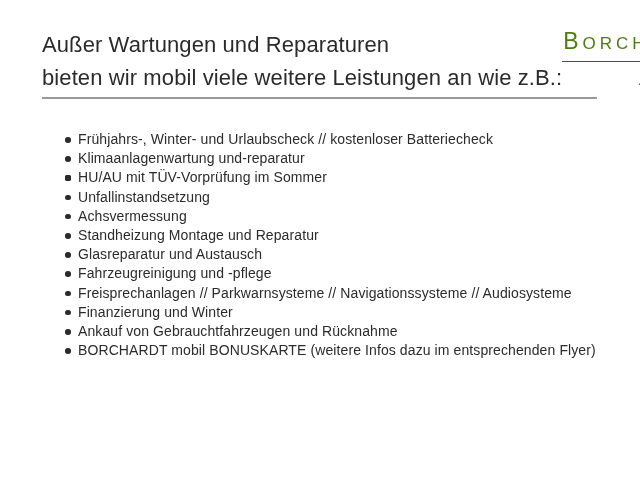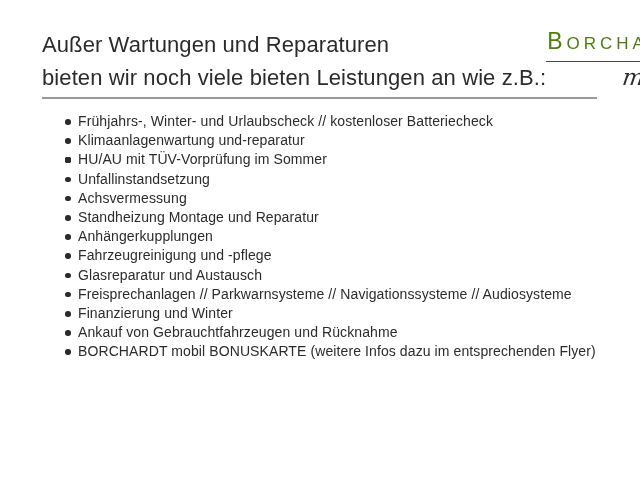--- a/index.html
+++ b/index.html
@@ -55,21 +55,21 @@
     transform: skewX(-8deg);
     color: #2b2b2b;
   }
   .divider {
     height: 2px;
     background: #9a9a9a;
     margin-top: 3px;
   }
   ul.services {
     list-style: none;
-    margin-top: 13px;
+    margin-top: 31px;
   }
   li.service {
     position: relative;
     padding-left: 36px;
     font-size: 14px;
     line-height: 19.2px;
     letter-spacing: 0.1px;
     white-space: nowrap;
   }
   .bullet {
@@ -83,42 +83,41 @@
   }
 </style>
 </head>
 <body>
 
 <div class="page">
 
   <div class="header">
     <div class="header-text">
       <div>Außer Wartungen und Reparaturen</div>
-      <div>bieten wir noch viele bieten Leistungen an wie z.B.:</div>
+      <div>bieten wir mobil viele weitere Leistungen an wie z.B.:</div>
     </div>
     <div class="logo">
       <div class="logo-name">BORCHARDT</div>
       <div class="logo-tagline">mobil</div>
     </div>
   </div>
 
   <div class="divider"></div>
 
   <ul class="services" id="services-list">
       <li class="service"><span class="bullet"></span><span>Frühjahrs-, Winter- und Urlaubscheck // kostenloser Batteriecheck</span></li>
       <li class="service"><span class="bullet"></span><span>Klimaanlagenwartung und-reparatur</span></li>
       <li class="service"><span class="bullet"></span></li>
       <li class="service"><span class="bullet"></span></li>
       <li class="service"><span class="bullet"></span></li>
       <li class="service"><span class="bullet"></span><span>HU/AU mit TÜV-Vorprüfung im Sommer</span></li>
       <li class="service"><span class="bullet"></span><span>Unfallinstandsetzung</span></li>
       <li class="service"><span class="bullet"></span><span>Achsvermessung</span></li>
       <li class="service"><span class="bullet"></span><span>Standheizung Montage und Reparatur</span></li>
-      <li class="service"><span class="bullet"></span><span>Anhängerkupplungen</span></li>
+      <li class="service"><span class="bullet"></span><span>Glasreparatur und Austausch</span></li>
       <li class="service"><span class="bullet"></span><span>Fahrzeugreinigung und -pflege</span></li>
-      <li class="service"><span class="bullet"></span><span>Glasreparatur und Austausch</span></li>
       <li class="service"><span class="bullet"></span><span>Freisprechanlagen // Parkwarnsysteme // Navigationssysteme // Audiosysteme</span></li>
       <li class="service"><span class="bullet"></span><span>Finanzierung und Winter</span></li>
       <li class="service"><span class="bullet"></span><span>Ankauf von Gebrauchtfahrzeugen und Rücknahme</span></li>
       <li class="service"><span class="bullet"></span><span>BORCHARDT mobil BONUSKARTE (weitere Infos dazu im entsprechenden Flyer)</span></li>
     </ul>
 
 </div>
 
 </body></html>

